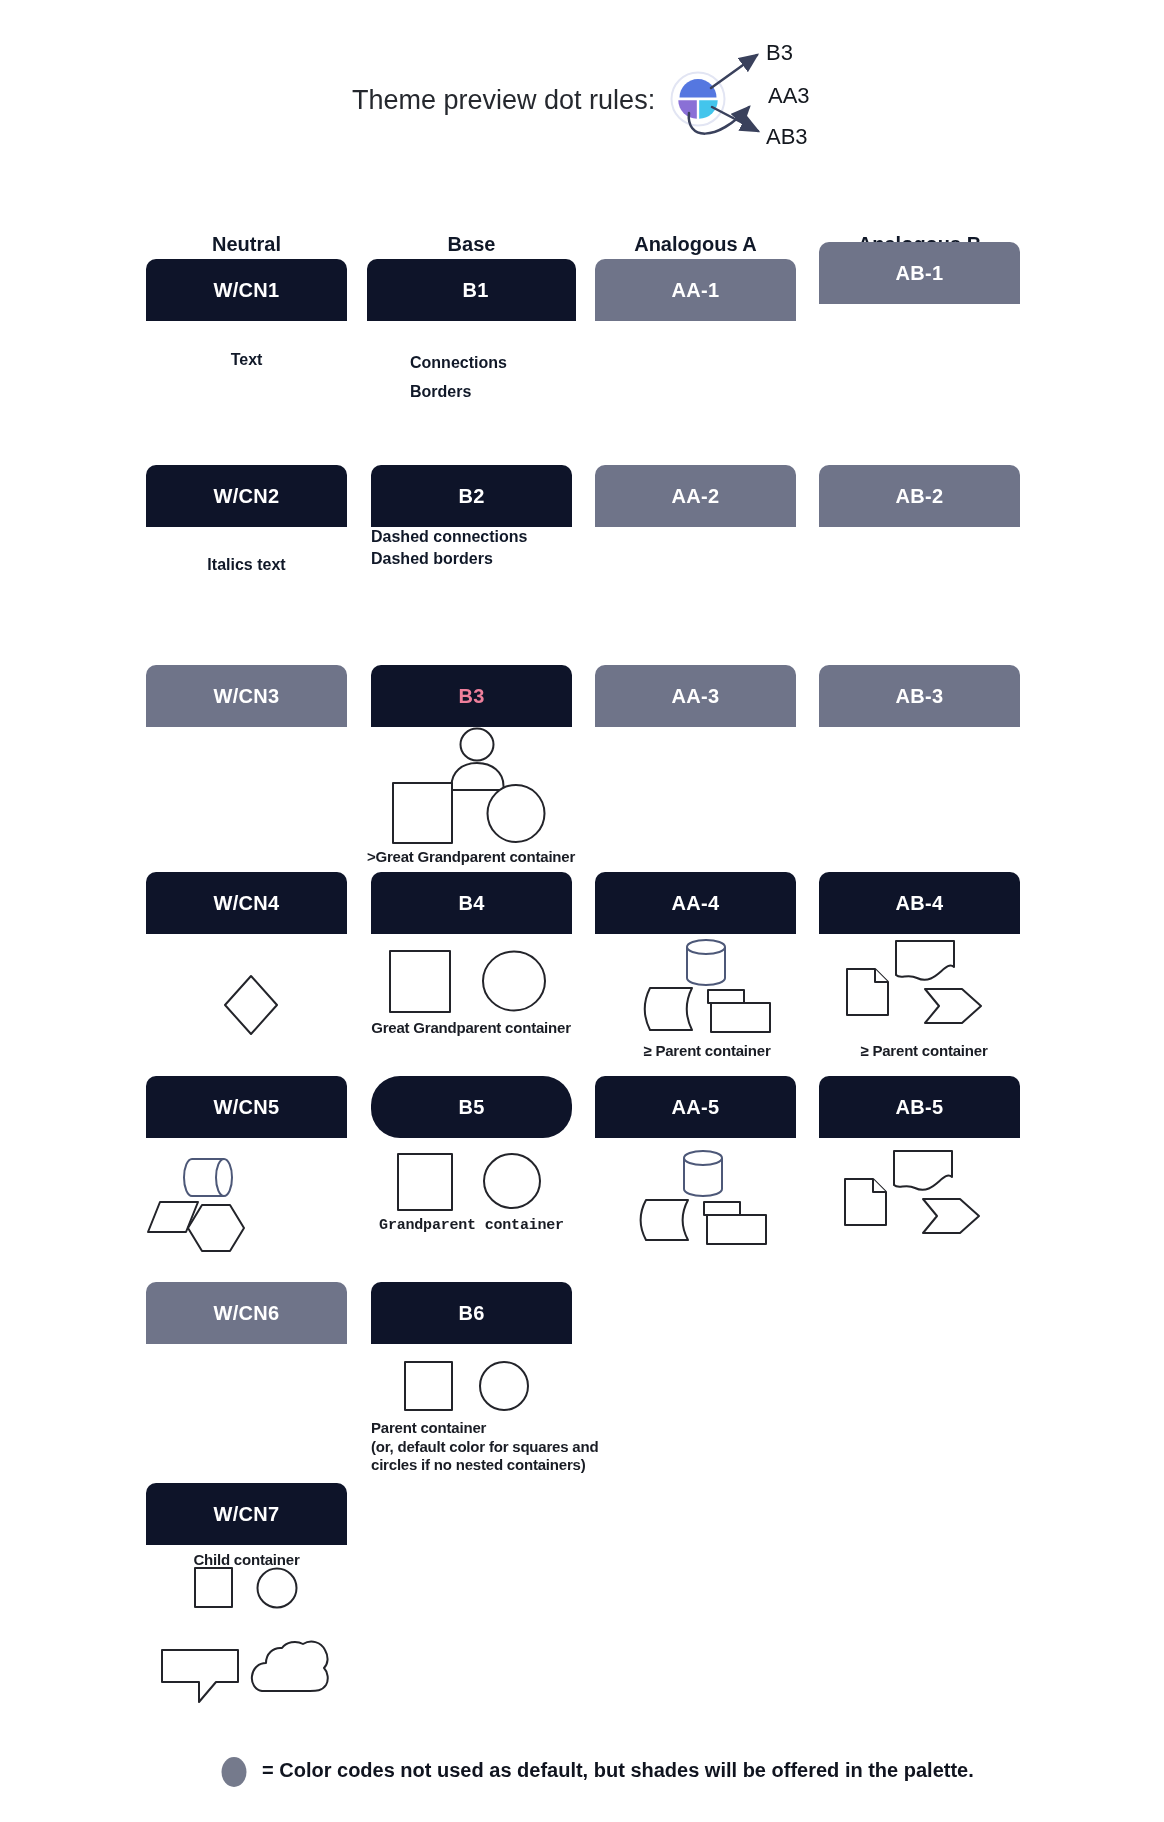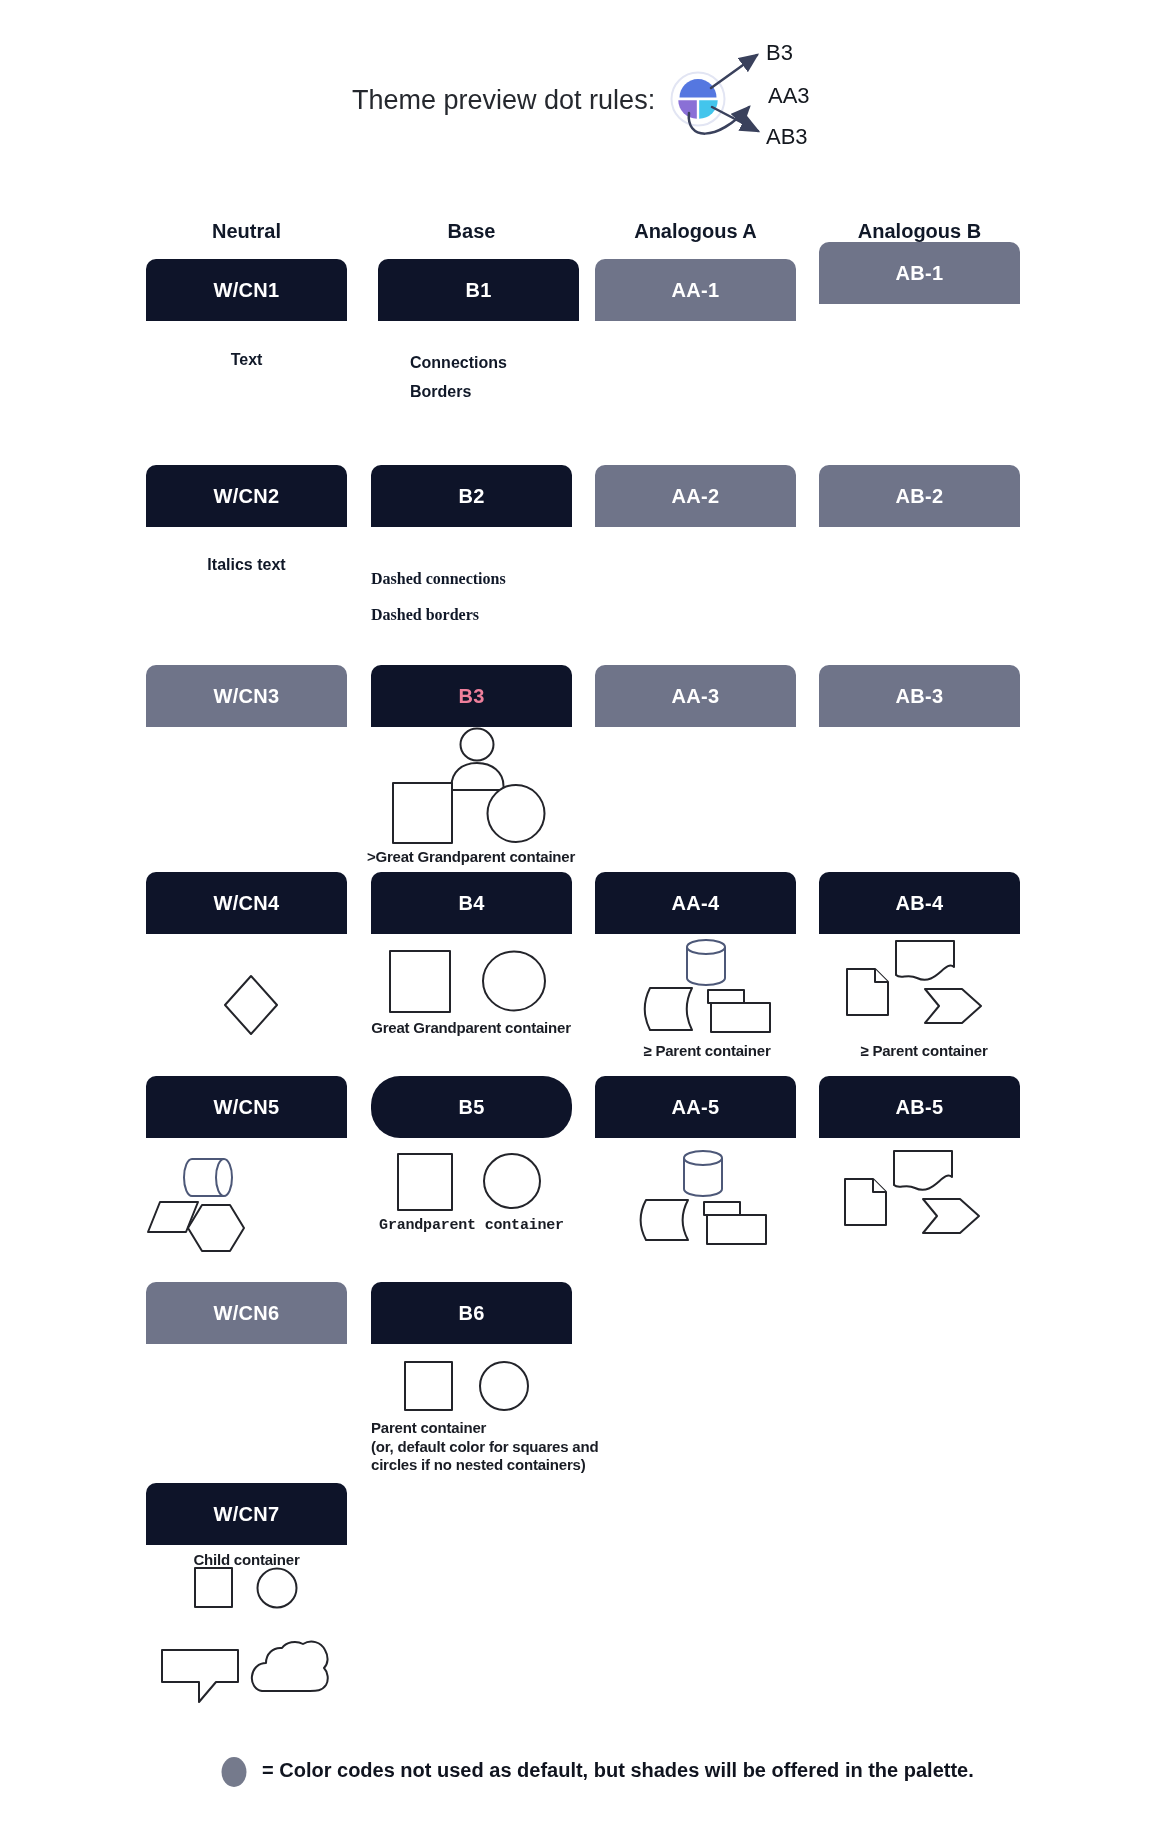--- a/index.html
+++ b/index.html
@@ -25,21 +25,21 @@
   .overlay{position:absolute;left:0;top:0;}
   .shape{fill:#ffffff;stroke:var(--shape-stroke);stroke-width:2;stroke-linejoin:round;}
   .cyl{fill:#ffffff;stroke:var(--cyl-stroke);stroke-width:2;}
   .arrow{fill:none;stroke:var(--arrow);stroke-width:2.5;stroke-linecap:round;}
   .arrowhead-fill{fill:var(--arrow);}
   .title{
     position:absolute;font-size:27px;font-weight:400;color:#25282e;white-space:nowrap;
   }
   .dot-label{position:absolute;font-size:22px;font-weight:500;color:var(--ink);white-space:nowrap;}
   .col-header{
-    position:absolute;width:201px;text-align:center;font-size:20px;font-weight:700;color:#101828;
+    position:absolute;width:201px;text-align:center;font-size:20px;font-weight:700;color:#101828;margin-top:13px;
   }
   .swatch{
     position:absolute;width:201px;height:62px;border-radius:10px 10px 0 0;
     display:flex;align-items:center;justify-content:center;
     font-size:20px;font-weight:700;color:var(--swatch-text);letter-spacing:.3px;
   }
   .swatch.dark{background:var(--swatch-dark);}
   .swatch.gray{background:var(--swatch-gray);}
   .swatch.accent{color:var(--b3-text);}
   .note-lg{
@@ -150,21 +150,21 @@
   <div class="dot-label" style="left:766px;top:124px;">AB3</div>
 
   <div class="col-header" style="left:146px;top:220px;">Neutral</div>
   <div class="col-header" style="left:371px;top:220px;">Base</div>
   <div class="col-header" style="left:595px;top:220px;">Analogous A</div>
   <div class="col-header" style="left:819px;top:220px;">Analogous B</div>
 
   <div class="swatch dark" style="left:146px;top:259px;">
       <span>W/CN1</span>
     </div>
-  <div class="swatch dark" style="left:378px;top:259px;">
+  <div class="swatch dark" style="left:367px;top:259px;padding-left:8px;">
       <span>B1</span>
     </div>
   <div class="swatch gray" style="left:595px;top:259px;">
       <span>AA-1</span>
     </div>
   <div class="swatch gray" style="left:819px;top:242px;">
       <span>AB-1</span>
     </div>
 
   <div class="swatch dark" style="left:146px;top:465px;">
@@ -227,21 +227,21 @@
     </div>
 
   <div class="swatch dark" style="left:146px;top:1483px;text-align:right;">
       <span>W/CN7</span>
     </div>
 
   <div class="note-lg center" style="left:146px;top:345px;">Text</div>
   <div class="note-lg" style="left:410px;top:348px;">Connections
 Borders</div>
   <div class="note-lg center" style="left:146px;top:550px;">Italics text</div>
-  <div class="note-lg" style="left:371px;top:561px;line-height:36px;font-family:Liberation Serif, serif;">Dashed connections
+  <div class="note-lg" style="left:371px;top:526px;line-height:22px;">Dashed connections
 Dashed borders</div>
 
   <div class="note-sm center" style="left:346px;top:848px;width:250px;">&gt;Great Grandparent container</div>
   <div class="note-sm center" style="left:346px;top:1019px;width:250px;">Great Grandparent container</div>
   <div class="note-sm center" style="left:607px;top:1042px;width:200px;">≥ Parent container</div>
   <div class="note-sm center" style="left:824px;top:1042px;width:200px;">≥ Parent container</div>
   <div class="note-sm center" style="left:371px;top:1217px;width:201px;font-family:Liberation Mono, monospace;">Grandparent container</div>
   <div class="note-sm" style="left:371px;top:1419px;white-space:pre-line;">Parent container
 (or, default color for squares and
 circles if no nested containers)</div>

